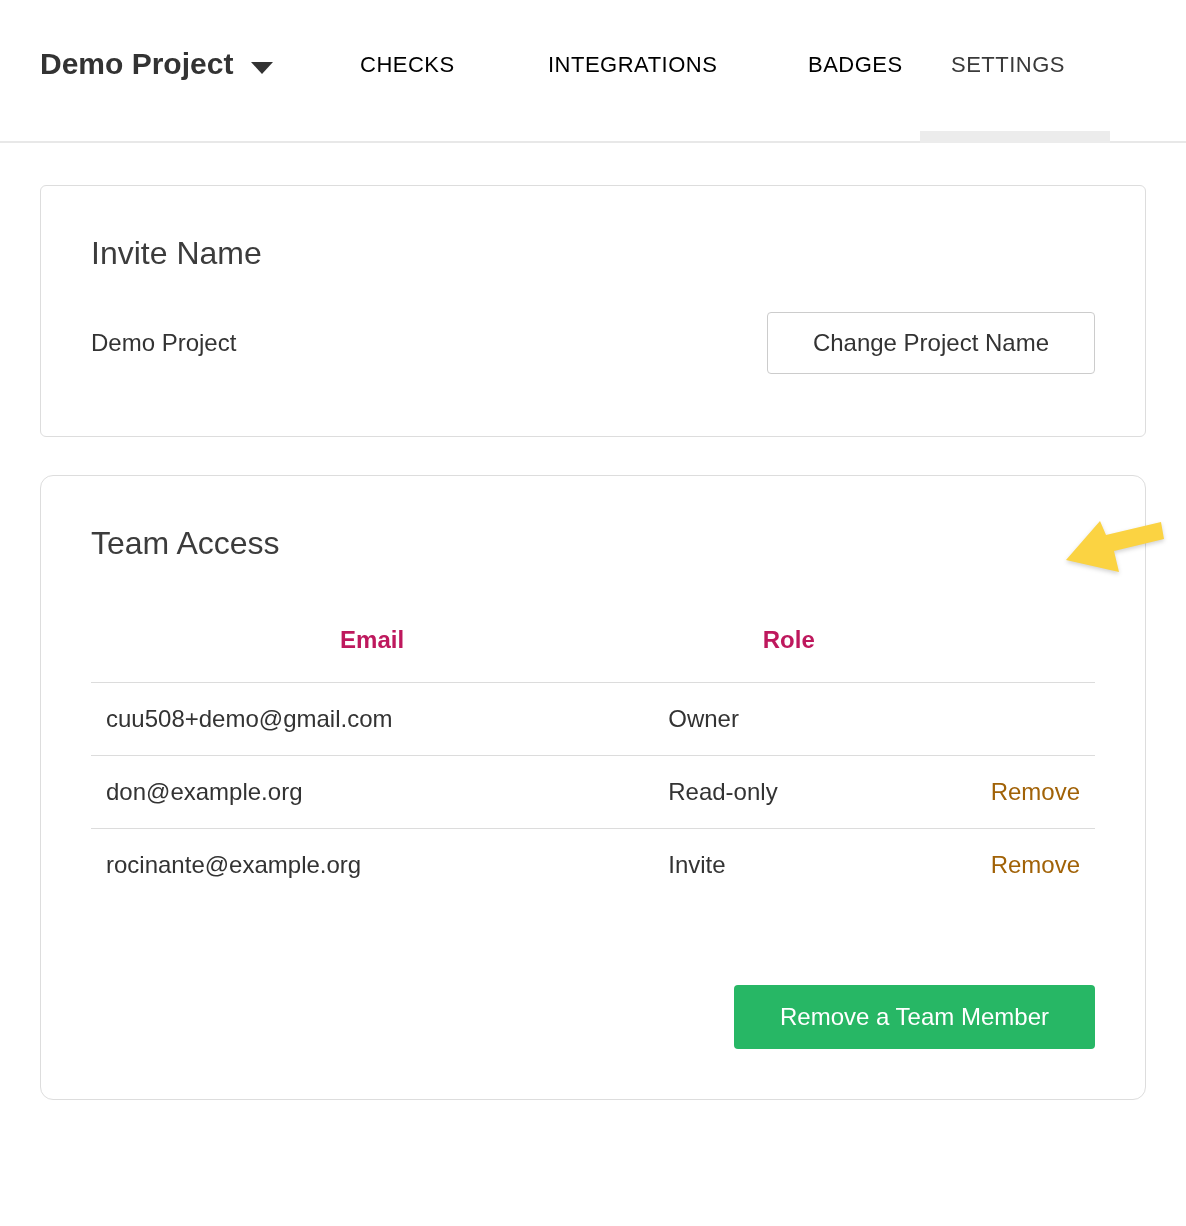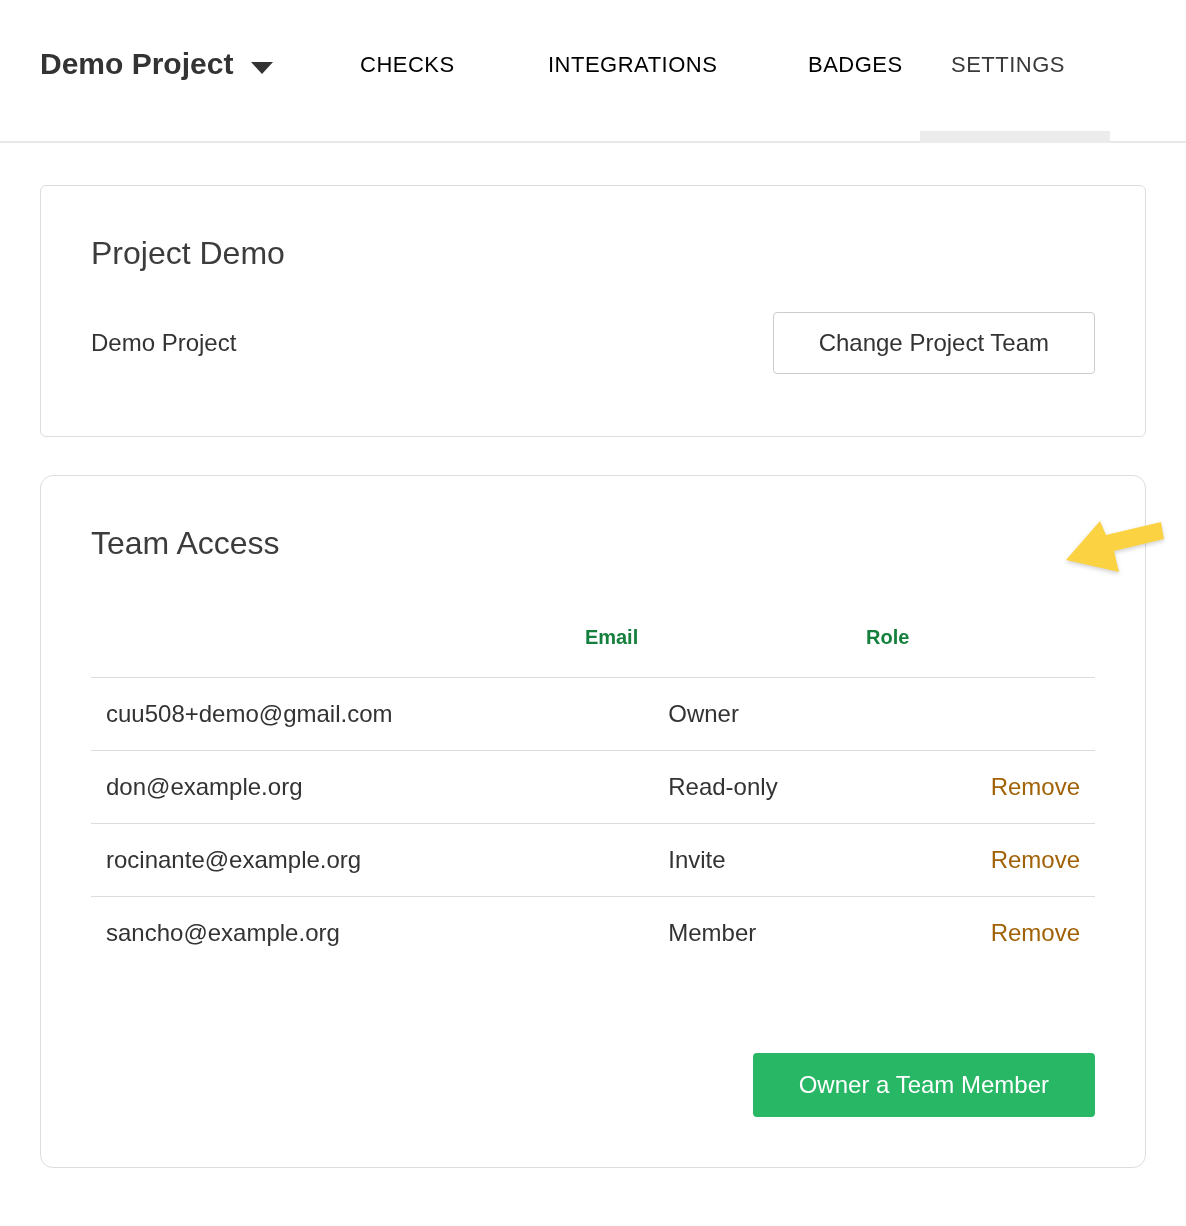--- a/index.html
+++ b/index.html
@@ -85,22 +85,22 @@
   .team-table {
     width: 100%;
     border-collapse: collapse;
     margin-top: 56px;
     table-layout: fixed;
   }
   .team-table col.c-email { width: 56%; }
   .team-table col.c-role  { width: 27%; }
   .team-table col.c-action{ width: 17%; }
   .team-table th {
-    text-align: right;
-    font-size: 20px; font-weight: bold; color: #15803d;
+    text-align: center;
+    font-size: 24px; font-weight: bold; color: #be185d;
     padding: 8px 15px 28px 15px;
   }
   .team-table td {
     font-size: 24px; color: #333;
     padding: 22px 15px;
     border-top: 1px solid #dcdcdc;
   }
   .team-table .action-cell { text-align: right; }
   .remove-link { color: #a16207; text-decoration: none; cursor: pointer; }
 
@@ -133,24 +133,24 @@
   <a class="tab tab-checks">CHECKS</a>
   <a class="tab tab-integrations">INTEGRATIONS</a>
   <a class="tab tab-badges">BADGES</a>
   <a class="tab tab-settings">SETTINGS</a>
   <div class="tab-indicator"></div>
 </header>
 
 <main class="main">
 
   <section class="card card-project-name">
-    <h2 class="card-heading">Project Demo</h2>
+    <h2 class="card-heading">Invite Name</h2>
     <div class="name-row">
       <span class="current-name">Demo Project</span>
-      <button class="btn-outline">Change Project Team</button>
+      <button class="btn-outline">Change Project Name</button>
     </div>
   </section>
 
   <section class="card card-team-access">
     <h2 class="card-heading">Team Access</h2>
 
     <table class="team-table">
       <colgroup>
           <col class="c-email">
           <col class="c-role">
@@ -172,29 +172,24 @@
         <tr>
           <td>don@example.org</td>
           <td>Read-only</td>
           <td class="action-cell"><a class="remove-link">Remove</a></td>
         </tr>
         <tr>
           <td>rocinante@example.org</td>
           <td>Invite</td>
           <td class="action-cell"><a class="remove-link">Remove</a></td>
         </tr>
-        <tr>
-          <td>sancho@example.org</td>
-          <td>Member</td>
-          <td class="action-cell"><a class="remove-link">Remove</a></td>
-        </tr>
       </tbody>
     </table>
 
     <div class="invite-row">
-      <button class="btn-success">Owner a Team Member</button>
+      <button class="btn-success">Remove a Team Member</button>
     </div>
   </section>
 </main>
 
 <svg class="arrow-annotation" viewBox="0 0 130 75" aria-hidden="true">
   <polygon points="26,55 60,16 66,30 121,17 124,34 74,46 79,67" fill="#fbd342"></polygon>
 </svg>
 
 </body></html>

